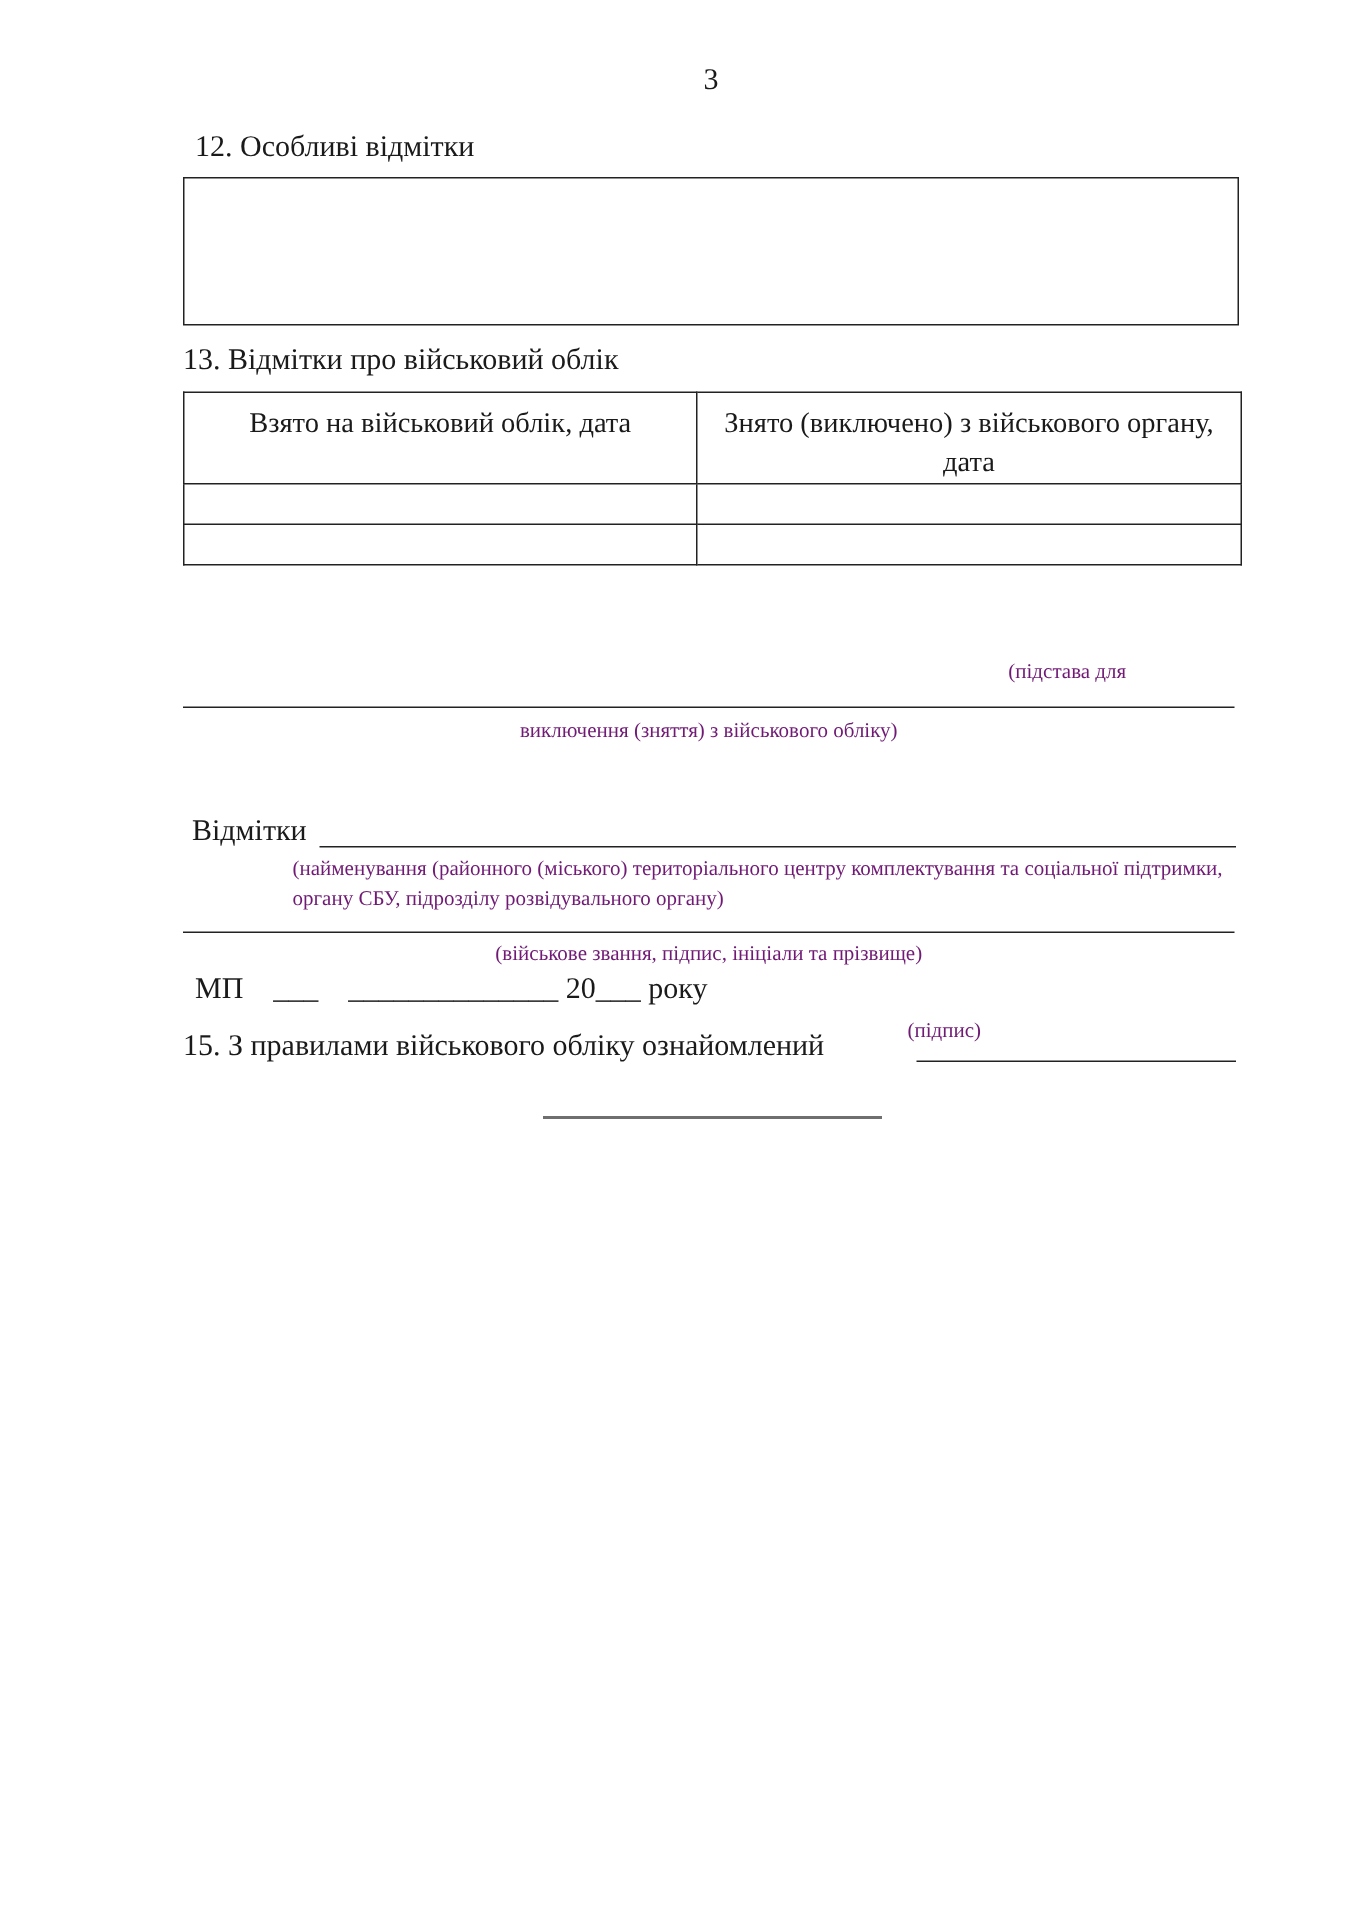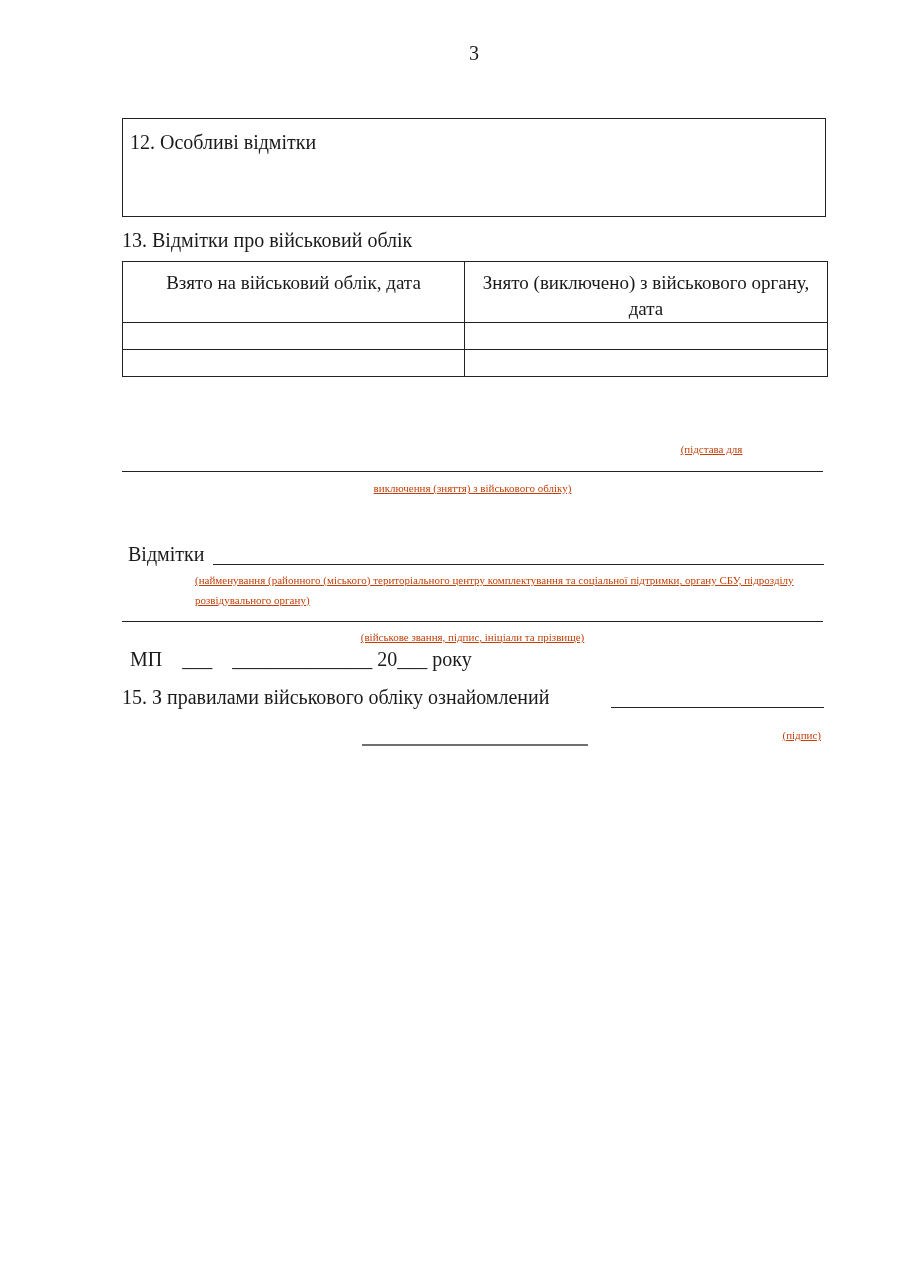--- a/index.html
+++ b/index.html
@@ -12,21 +12,21 @@
     font-family:"Liberation Serif", serif;
     overflow:hidden;
   }
   .abs { position:absolute; }
 
   .page-number {
     left:122px; top:42px; width:704px;
     text-align:center; font-size:20px;
   }
   .heading { font-size:20px; white-space:nowrap; }
-  .s12h { left:130px; top:87px;margin-top:44px; }
+  .s12h { left:130px; top:87px; }
   .s13h { left:122px; top:229px; }
 
   .box12 {
     left:122px; top:118px; width:704px; height:99px;
     border:1.6px solid #222222;
   }
 
   .rec-table {
     position:absolute; left:122px; top:261px; width:705px;
     border-collapse:collapse; table-layout:fixed;
@@ -51,21 +51,21 @@
   }
   .flex-line { display:flex; align-items:flex-end; }
   .flex-line > span:first-child { white-space:pre; }
   .fill-blank {
     flex:1 1 auto;
     border-bottom:1.7px solid #222222;
     margin-bottom:3px; margin-left:4px;
     min-width:30px; height:1px;
   }
 
-  .caption { position:absolute; font-size:11px; line-height:20px; color:#c2410c;text-decoration:underline; }
+  .caption { position:absolute; font-size:14px; line-height:20px; color:#701a75; }
   .cap-basis { left:600px; top:439px; width:223px; text-align:center; }
   .rule { position:absolute; border-top:1.7px solid #222222; height:0; }
   .rule1 { left:122px; top:471px; width:701px; }
   .cap-exclusion { left:122px; top:478px; width:701px; text-align:center; }
 
   .kerivnyk {
     position:absolute; left:128px; top:541px; width:696px;
     font-size:20px; line-height:27px;
   }
   .cap-org { left:195px; top:570px; width:660px; text-align:left; }
@@ -79,21 +79,21 @@
 
   .s15 {
     position:absolute; left:122px; top:684px; width:702px;
     font-size:20px; line-height:27px;
   }
   .blank15 {
     flex:0 0 auto; width:213px; margin-left:auto;
     border-bottom:1.7px solid #222222;
     margin-bottom:3px; height:1px;
   }
-  .cap-signature { left:605px; top:725px; width:216px; text-align:right; }
+  .cap-signature { left:605px; top:678px; width:216px; text-align:left; }
 
   .bottom-line {
     position:absolute; left:362px; top:744px; width:226px;
     border-top:2.4px solid #6f6f6f; height:0;
   }
 </style>
 </head>
 <body>
 
 <div class="page">

